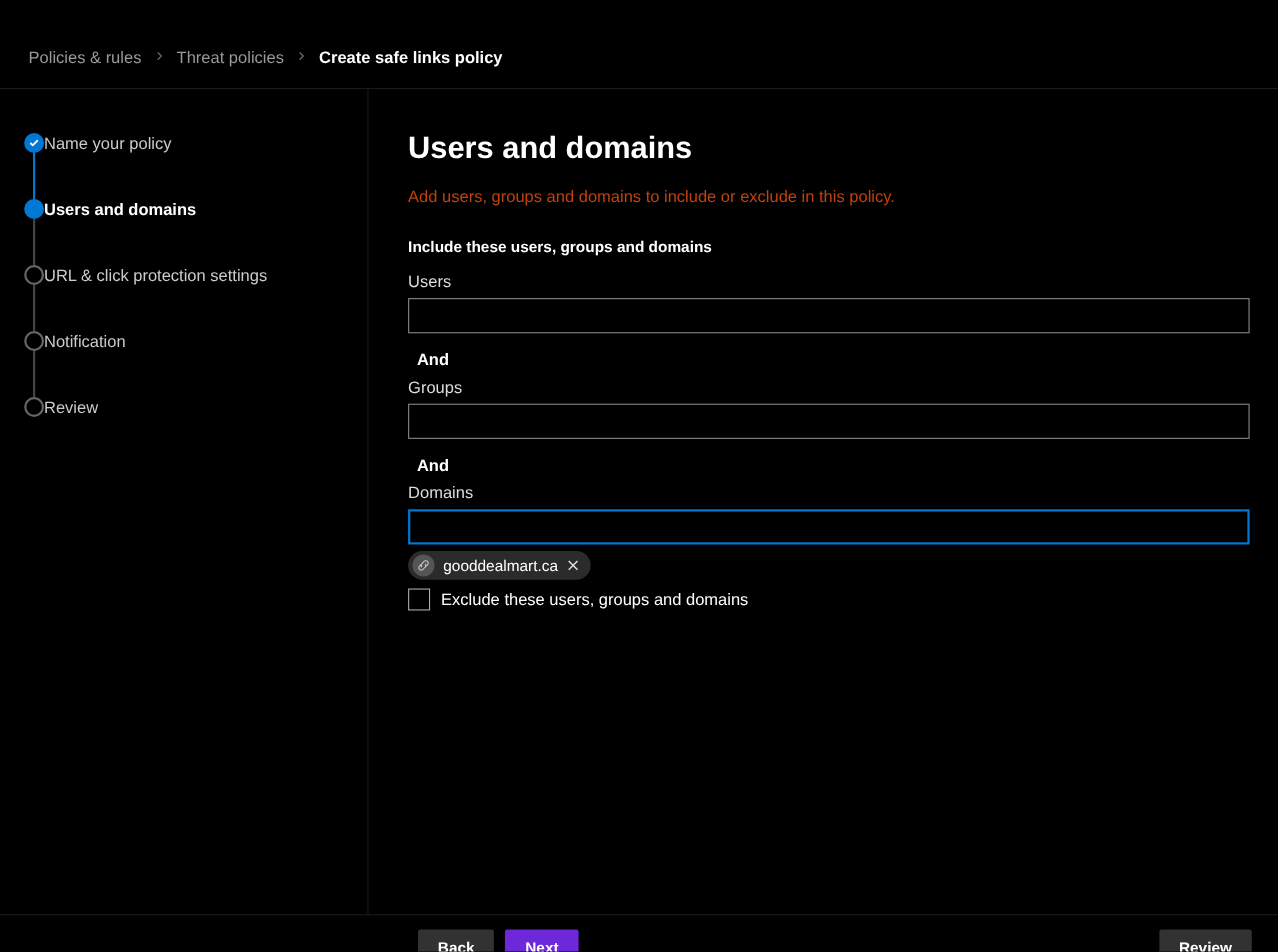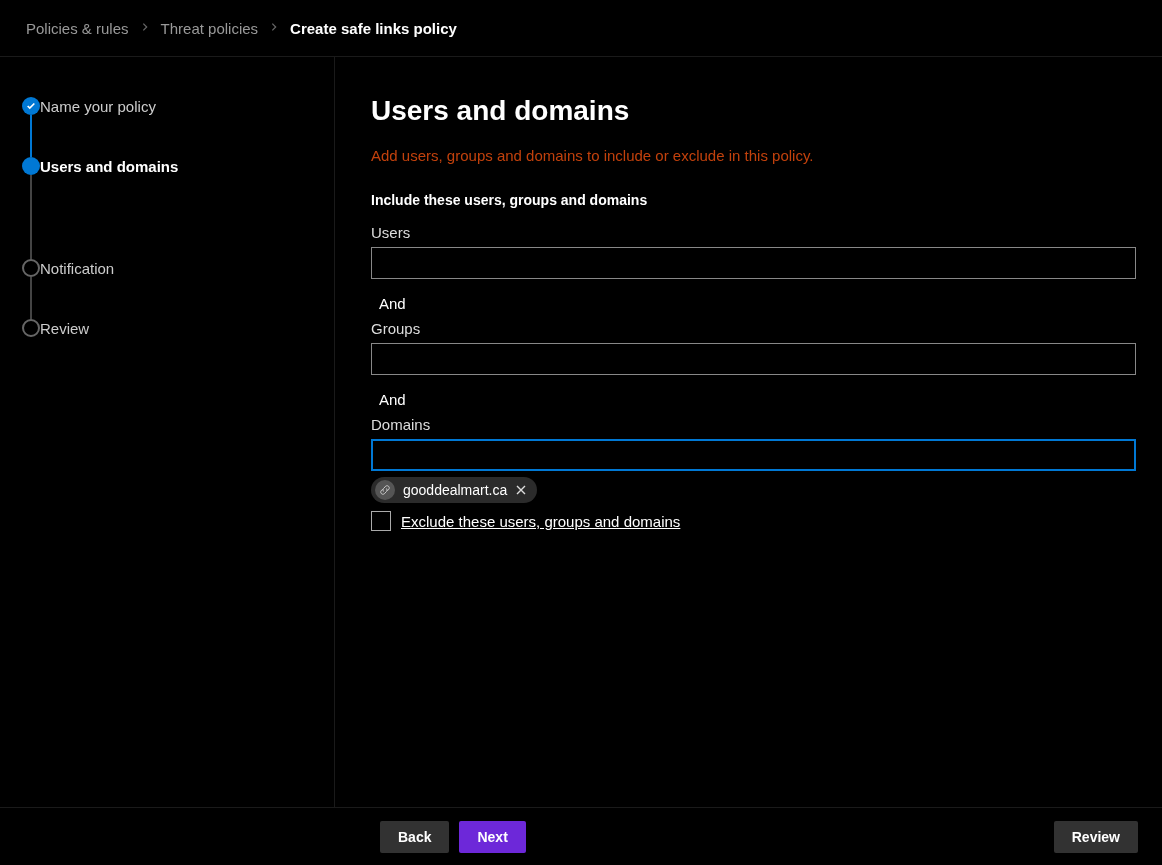--- a/index.html
+++ b/index.html
@@ -17,20 +17,21 @@
       font-size: 14px;
     }
     
     .breadcrumb {
       display: flex;
       align-items: center;
       padding: 16px 26px;
       gap: 12px;
       border-bottom: 1px solid #1a1a1a;
       height: 57px;
+      margin-top: 24px;
     }
     .breadcrumb-link {
       color: #999;
       font-size: 15px;
       cursor: pointer;
     }
     .breadcrumb-sep {
       color: #666;
       font-size: 12px;
     }
@@ -138,21 +139,21 @@
       color: #fff;
       padding: 4px 8px;
       font-size: 14px;
       outline: none;
     }
     .text-input.focused {
       border: 2px solid #0078d4;
       height: 32px;
     }
     .and-label {
-      font-weight: 400;
+      font-weight: 700;
       font-size: 15px;
       padding: 8px 0 8px 8px;
     }
     .chip-row {
       display: flex;
       gap: 6px;
       margin-top: 6px;
     }
     .chip {
       display: inline-flex;
@@ -177,21 +178,20 @@
       cursor: pointer;
       display: flex;
       align-items: center;
       color: #ddd;
     }
     .chip-remove svg { width: 12px; height: 12px; }
     .checkbox-row {
       display: flex;
       align-items: center;
       gap: 10px;
-      text-decoration: underline;
     }
     .checkbox-box {
       width: 20px;
       height: 20px;
       border: 1px solid #aaa;
       cursor: pointer;
       flex-shrink: 0;
     }
     .checkbox-label {
       font-size: 15px;
@@ -257,20 +257,24 @@
       <span class="step-label">Name your policy</span>
     </div>
     <div class="step-connector active"></div>
 
     <div class="step step-current">
       <span class="step-ind"></span>
       <span class="step-label">Users and domains</span>
     </div>
     <div class="step-connector"></div>
 
+    <div class="step step-upcoming">
+      <span class="step-ind"></span>
+      <span class="step-label">URL &amp; click protection settings</span>
+    </div>
     <div class="step-connector"></div>
 
     <div class="step step-upcoming">
       <span class="step-ind"></span>
       <span class="step-label">Notification</span>
     </div>
     <div class="step-connector"></div>
 
     <div class="step step-upcoming">
       <span class="step-ind"></span>

